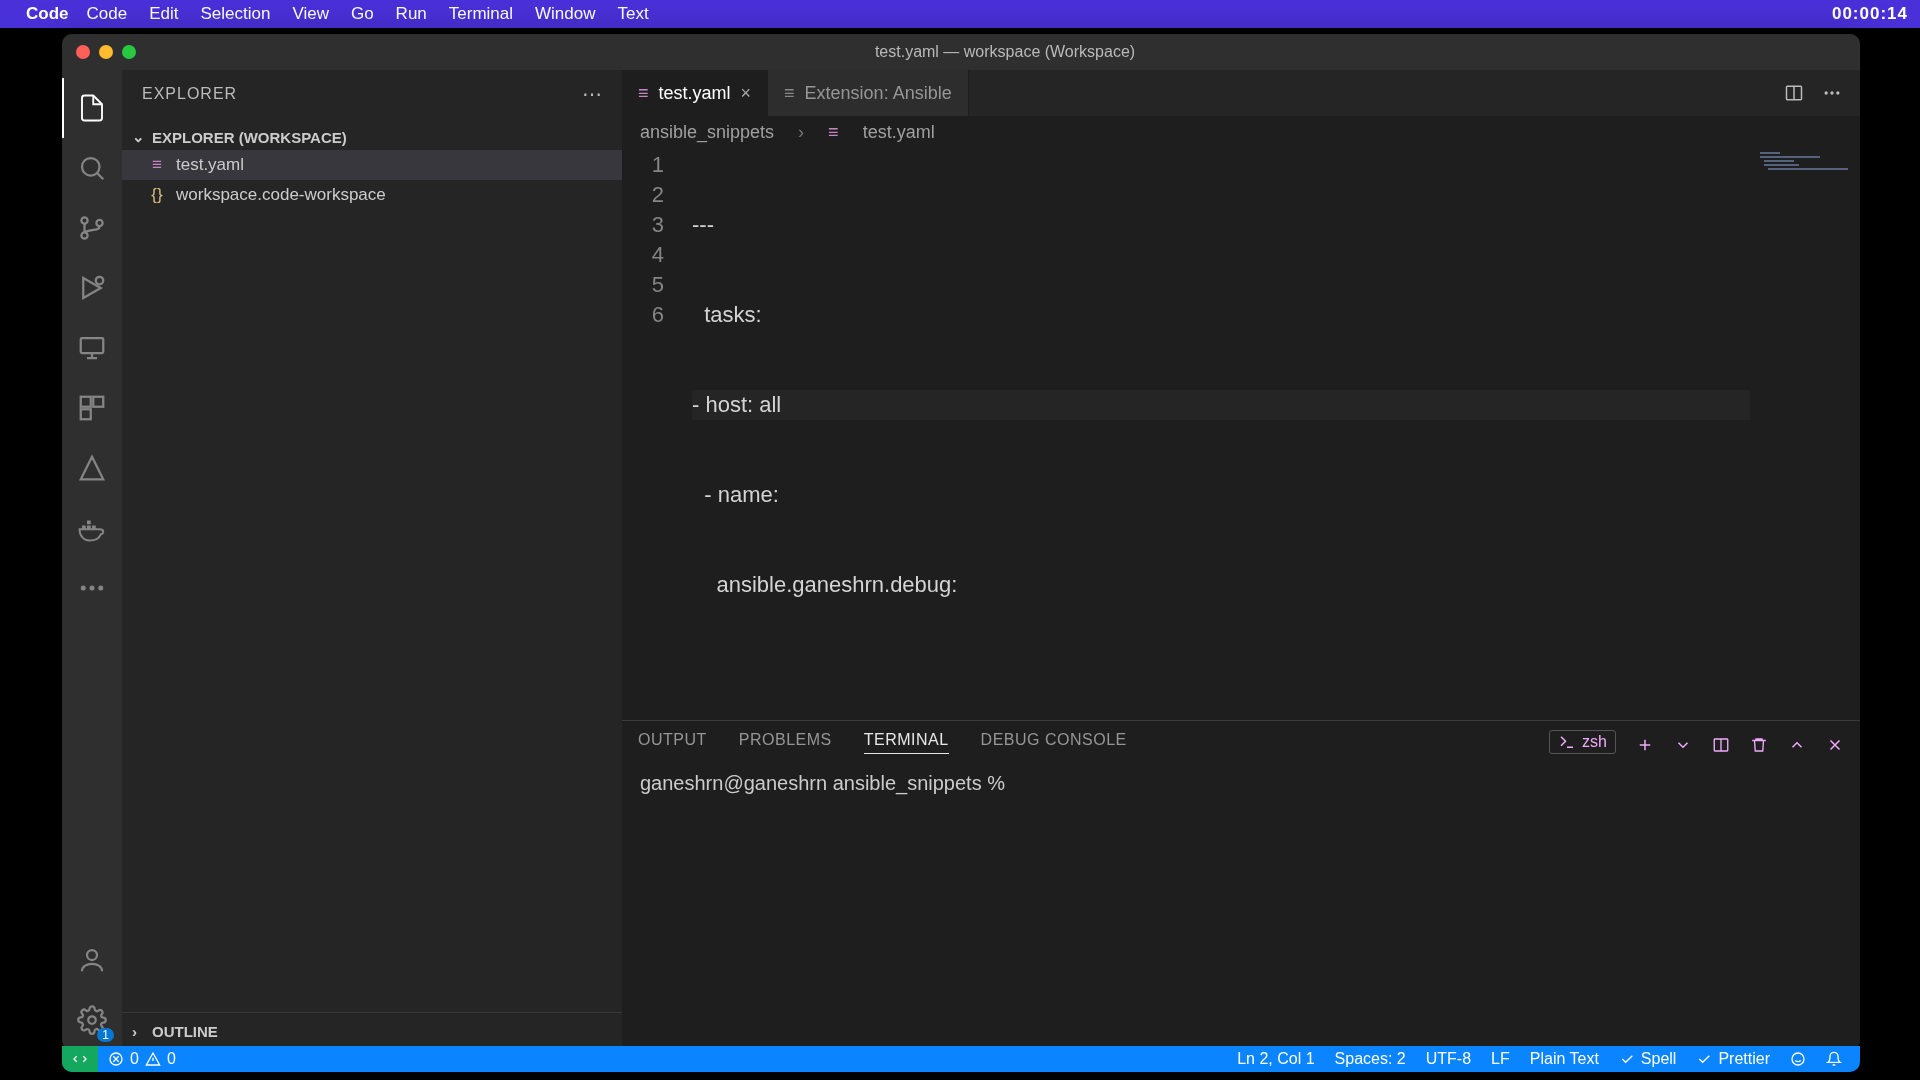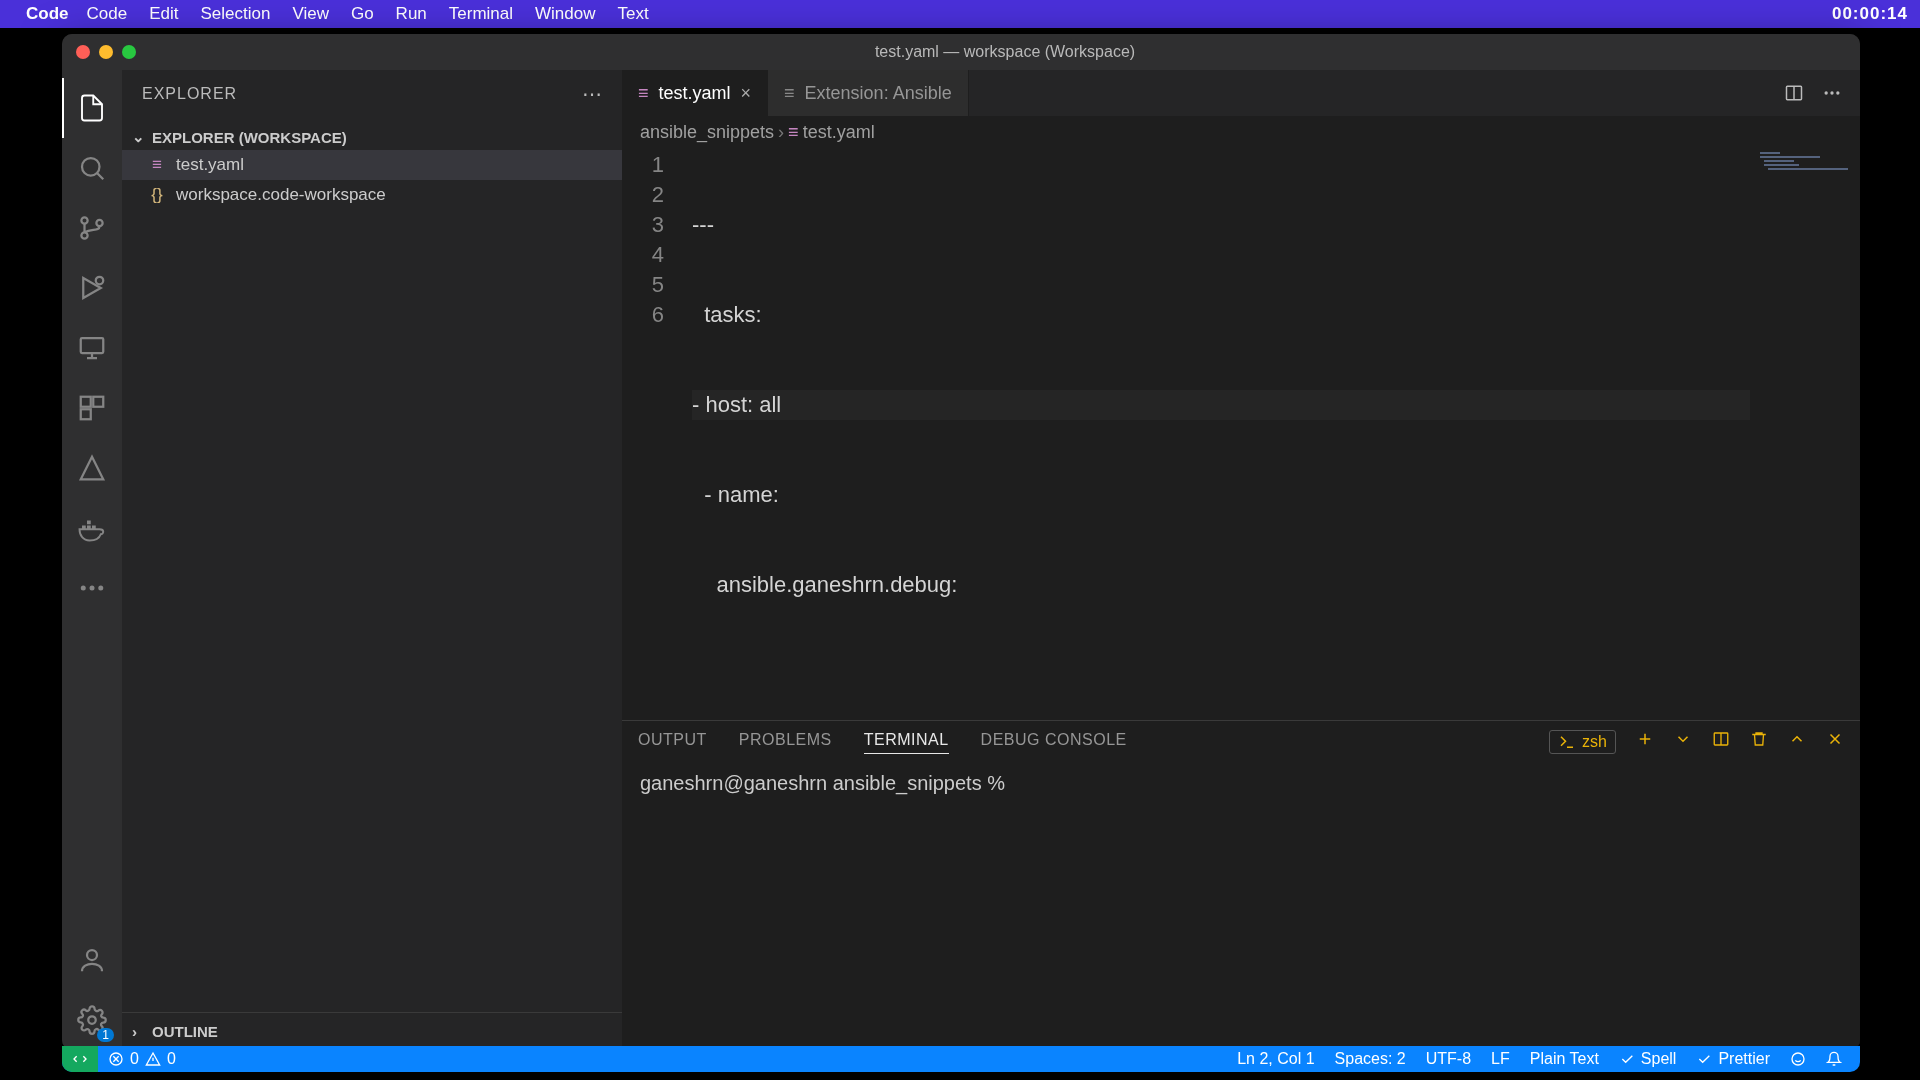--- a/index.html
+++ b/index.html
@@ -48,39 +48,39 @@
 .editor { flex: 1; display: flex; flex-direction: column; background: #1e1e1e; }
 .tabs { height: 46px; display: flex; align-items: stretch; background: #252526; }
 .tab { display: flex; align-items: center; padding: 0 16px; gap: 10px; font-size: 18px; color: #969696; background: #2d2d2d; border-right: 1px solid #1e1e1e; cursor: pointer; }
 .tab.active { background: #1e1e1e; color: #fff; }
 .tab .close { color: #aaa; font-size: 18px; }
 .tab .ticon { color: #c586c0; }
 .tabs .tabspacer { flex: 1; }
 .tabs .tabactions { display: flex; align-items: center; gap: 18px; padding: 0 18px; color: #bbb; }
 .tabactions svg { width: 20px; height: 20px; }
 
-.breadcrumb { height: 32px; display: flex; align-items: center; padding: 0 18px; gap: 4px; font-size: 18px; color: #a0a0a0; }
+.breadcrumb { height: 32px; display: flex; align-items: center; padding: 0 18px; gap: 24px; font-size: 18px; color: #a0a0a0; }
 .breadcrumb .sep { color: #777; }
 .breadcrumb .bicon { color: #c586c0; }
 
 .code-area { flex: 1; display: flex; font-family: Menlo, Consolas, monospace; font-size: 22px; line-height: 30px; position: relative; overflow: hidden; }
 .gutter { width: 70px; text-align: right; padding-right: 28px; color: #858585; padding-top: 2px; }
 .gutter div { height: 30px; }
 .code { flex: 1; padding-top: 2px; color: #d4d4d4; position: relative; white-space: pre; }
 .code .ln { height: 30px; }
 .code .ln.hl { background: rgba(255,255,255,.03); } .pl { color: #d4d4d4; }
 .minimap { position: absolute; top: 0; right: 0; width: 110px; height: 100%; background: #1e1e1e; opacity: .9; }
 .minimap .mm-line { position: absolute; height: 2px; background: #5a6a88; }
 
 
 .panel { height: 330px; border-top: 1px solid #3a3a3a; display: flex; flex-direction: column; background: #1e1e1e; }
 .panel .ptabs { height: 42px; display: flex; align-items: center; padding: 0 16px; gap: 32px; font-size: 16px; color: #969696; }
 .panel .ptab { cursor: pointer; letter-spacing: .5px; padding-bottom: 4px; }
 .panel .ptab.active { color: #e7e7e7; border-bottom: 1px solid #e7e7e7; }
-.panel .pactions { margin-left: auto; display: flex; align-items: flex-start; gap: 20px; color: #eab308; }
+.panel .pactions { margin-left: auto; display: flex; align-items: flex-end; gap: 20px; color: #f0abfc; }
 .panel .pactions svg { width: 18px; height: 18px; }
 .panel .pbody { flex: 1; padding: 8px 18px; font-family: Menlo, Consolas, monospace; font-size: 20px; color: #ccc; }
 
 
 .statusbar { position: absolute; left: 62px; right: 60px; bottom: 8px; height: 26px; background: #0a84ff; display: flex; align-items: center; color: #fff; font-size: 16px; padding: 0 8px; border-radius: 0 0 10px 10px; }
 .statusbar .remote { background: #14a85f; height: 26px; display:flex; align-items:center; padding: 0 10px; margin-left:-8px; border-radius: 0 0 0 10px; }
 .statusbar .sitem { padding: 0 10px; display: flex; align-items: center; gap: 6px; cursor: pointer; }
 .statusbar .sspacer { flex: 1; }
 .statusbar svg { width: 16px; height: 16px; }
 </style>

